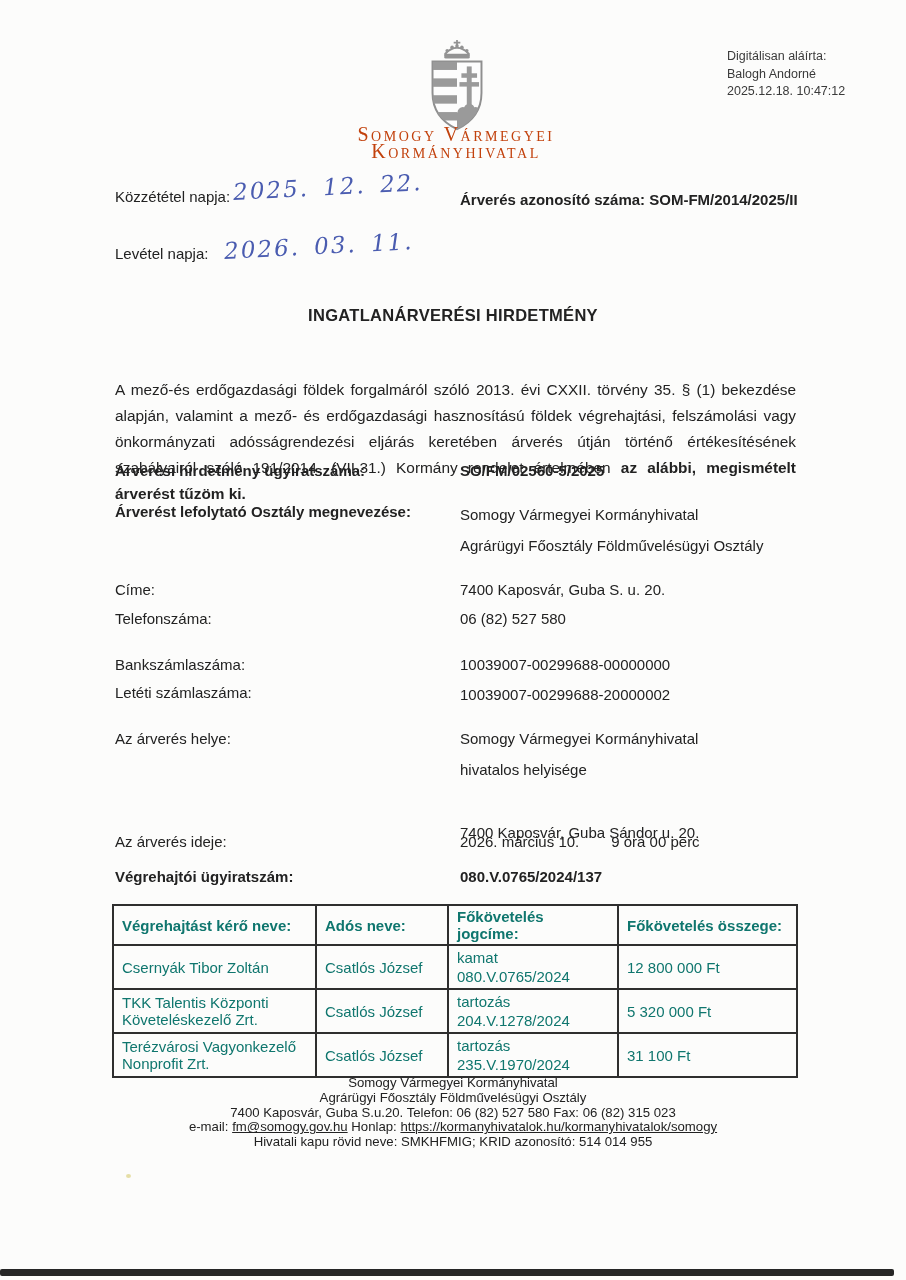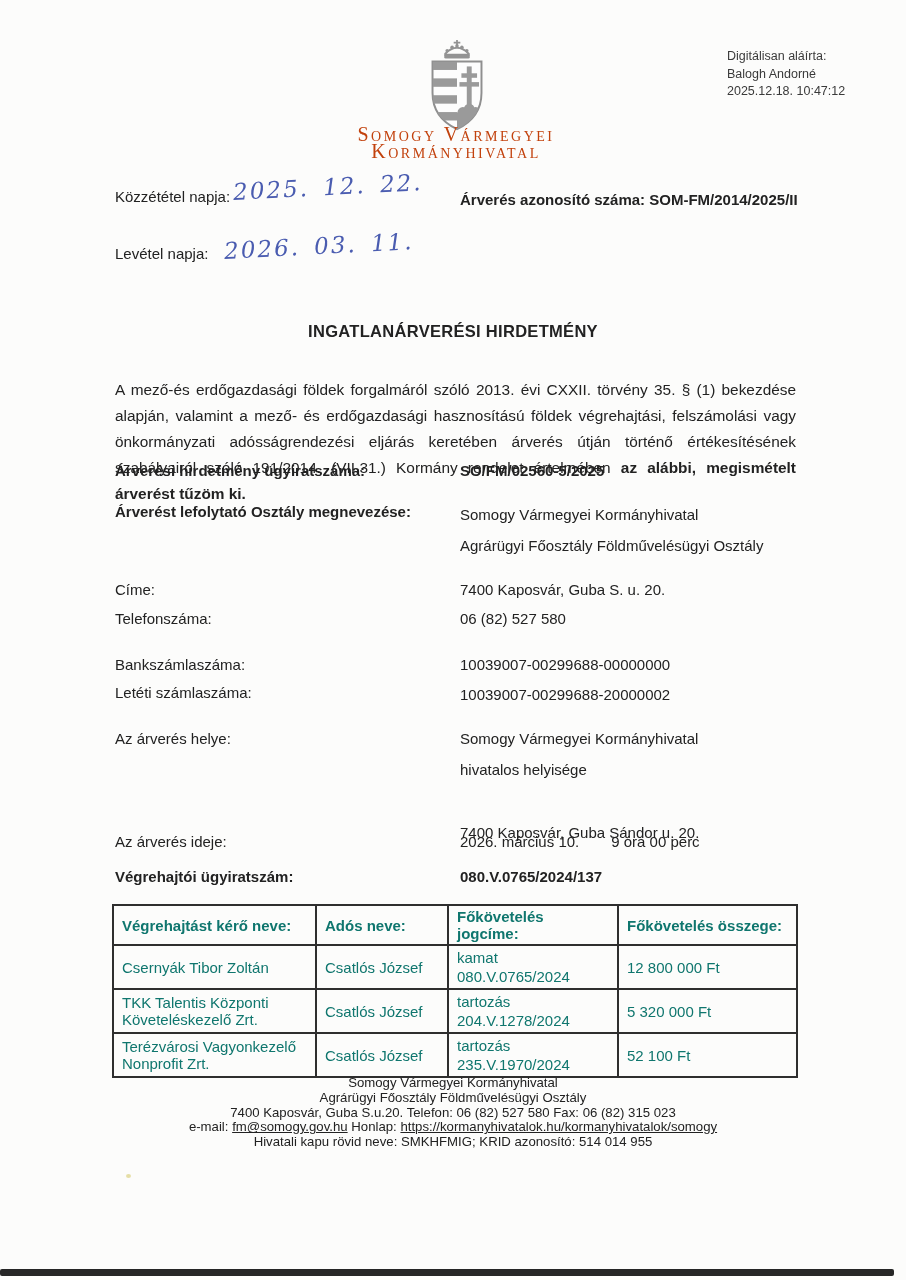--- a/index.html
+++ b/index.html
@@ -14,21 +14,21 @@
             font-size:20px;line-height:17px;letter-spacing:2.5px;color:#c2410c;}
   .signature{position:absolute;left:727px;top:48px;font-size:12.5px;line-height:17.5px;color:#3a3a3a;}
 
   
   .label{font-size:15px;color:#222;}
   .bold{font-weight:bold;}
   .handwriting{font-family:"DejaVu Serif",serif;font-style:italic;color:#4a5cb0;
                font-size:23px;letter-spacing:2px;word-spacing:5px;
                transform:rotate(-3deg);display:inline-block;}
 
-  .doc-title{position:absolute;left:0;top:322px;width:906px;text-align:center;
+  .doc-title{position:absolute;left:0;top:306px;width:906px;text-align:center;
              font-size:16.5px;font-weight:bold;letter-spacing:.3px;}
 
   .intro{position:absolute;left:115px;top:362px;width:681px;font-size:15.4px;
          line-height:26px;text-align:justify;}
 
   .fieldlabel{position:absolute;left:115px;font-size:15px;}
   .fieldvalue{position:absolute;left:460px;font-size:15px;}
 
   
   table.claims{position:absolute;left:112px;top:904px;width:684px;border-collapse:collapse;
@@ -182,21 +182,21 @@
       </td>
       <td class="amount">5 320 000 Ft</td>
     </tr>
     <tr>
       <td>Terézvárosi Vagyonkezelő Nonprofit Zrt.</td>
       <td>Csatlós József</td>
       <td>
         <div class="claimline">tartozás</div>
         <div class="claimline">235.V.1970/2024</div>
       </td>
-      <td class="amount">52 100 Ft</td>
+      <td class="amount">31 100 Ft</td>
     </tr>
   </tbody>
     </table>
 
   <div class="footer">
     <div>Somogy Vármegyei Kormányhivatal</div>
     <div>Agrárügyi Főosztály Földművelésügyi Osztály</div>
     <div>7400 Kaposvár, Guba S.u.20. Telefon: 06 (82) 527 580 Fax: 06 (82) 315 023</div>
     <div><span>e-mail:&nbsp;</span><a href="#">fm@somogy.gov.hu</a><span>&nbsp;Honlap:&nbsp;</span><a href="#">https://kormanyhivatalok.hu/kormanyhivatalok/somogy</a></div>
     <div>Hivatali kapu rövid neve: SMKHFMIG; KRID azonosító: 514 014 955</div>

